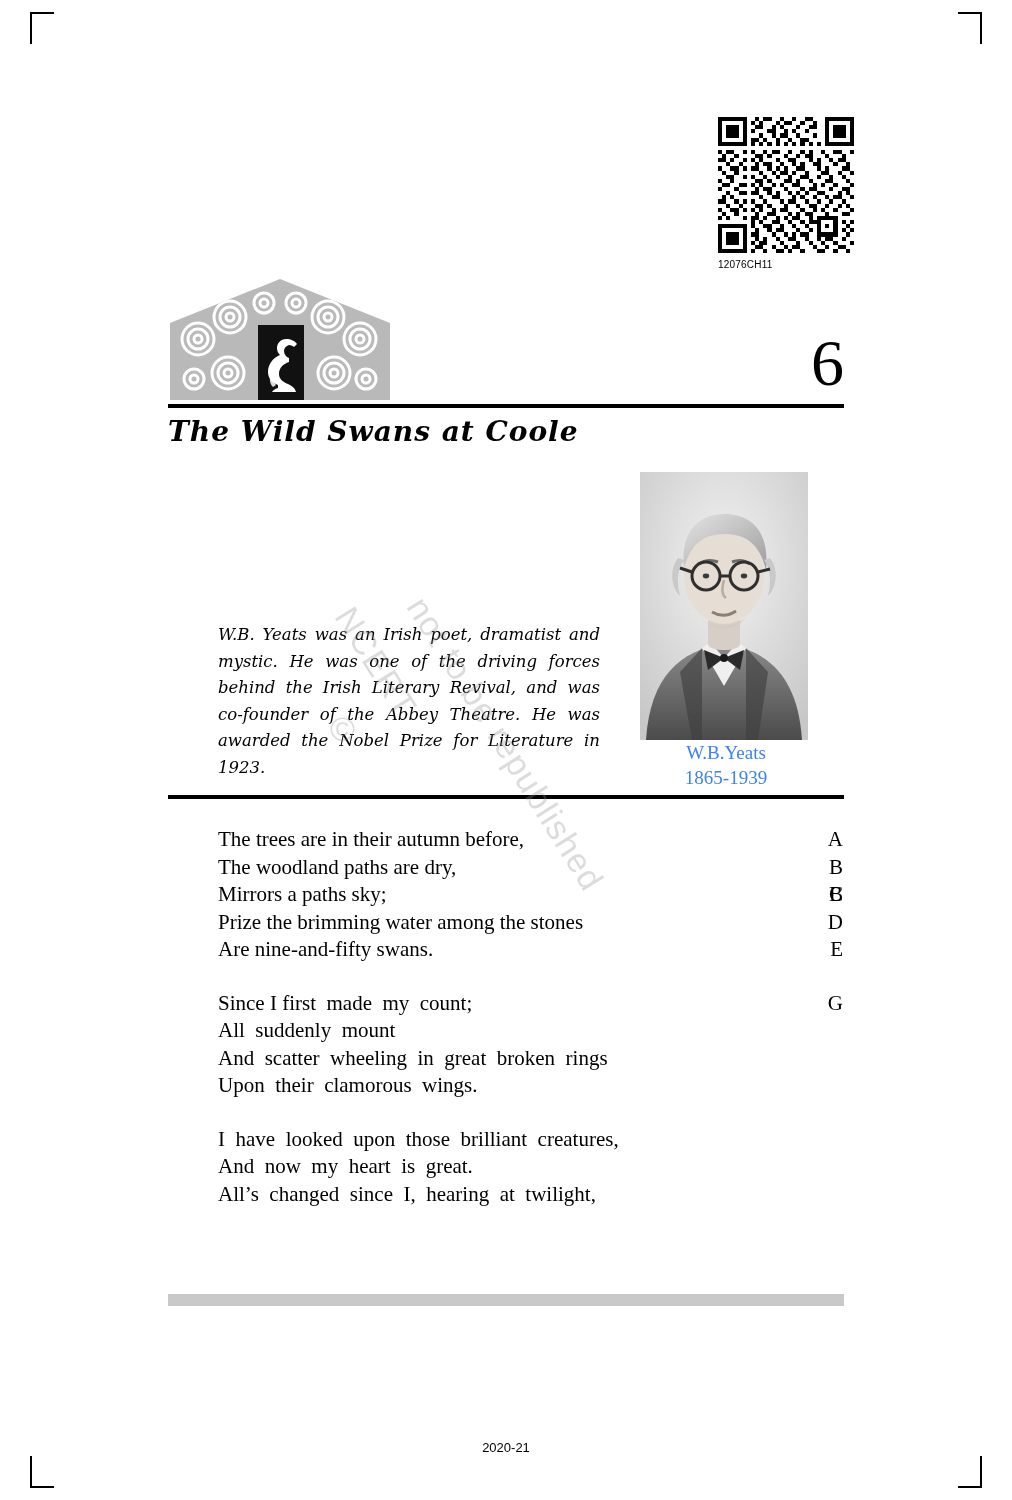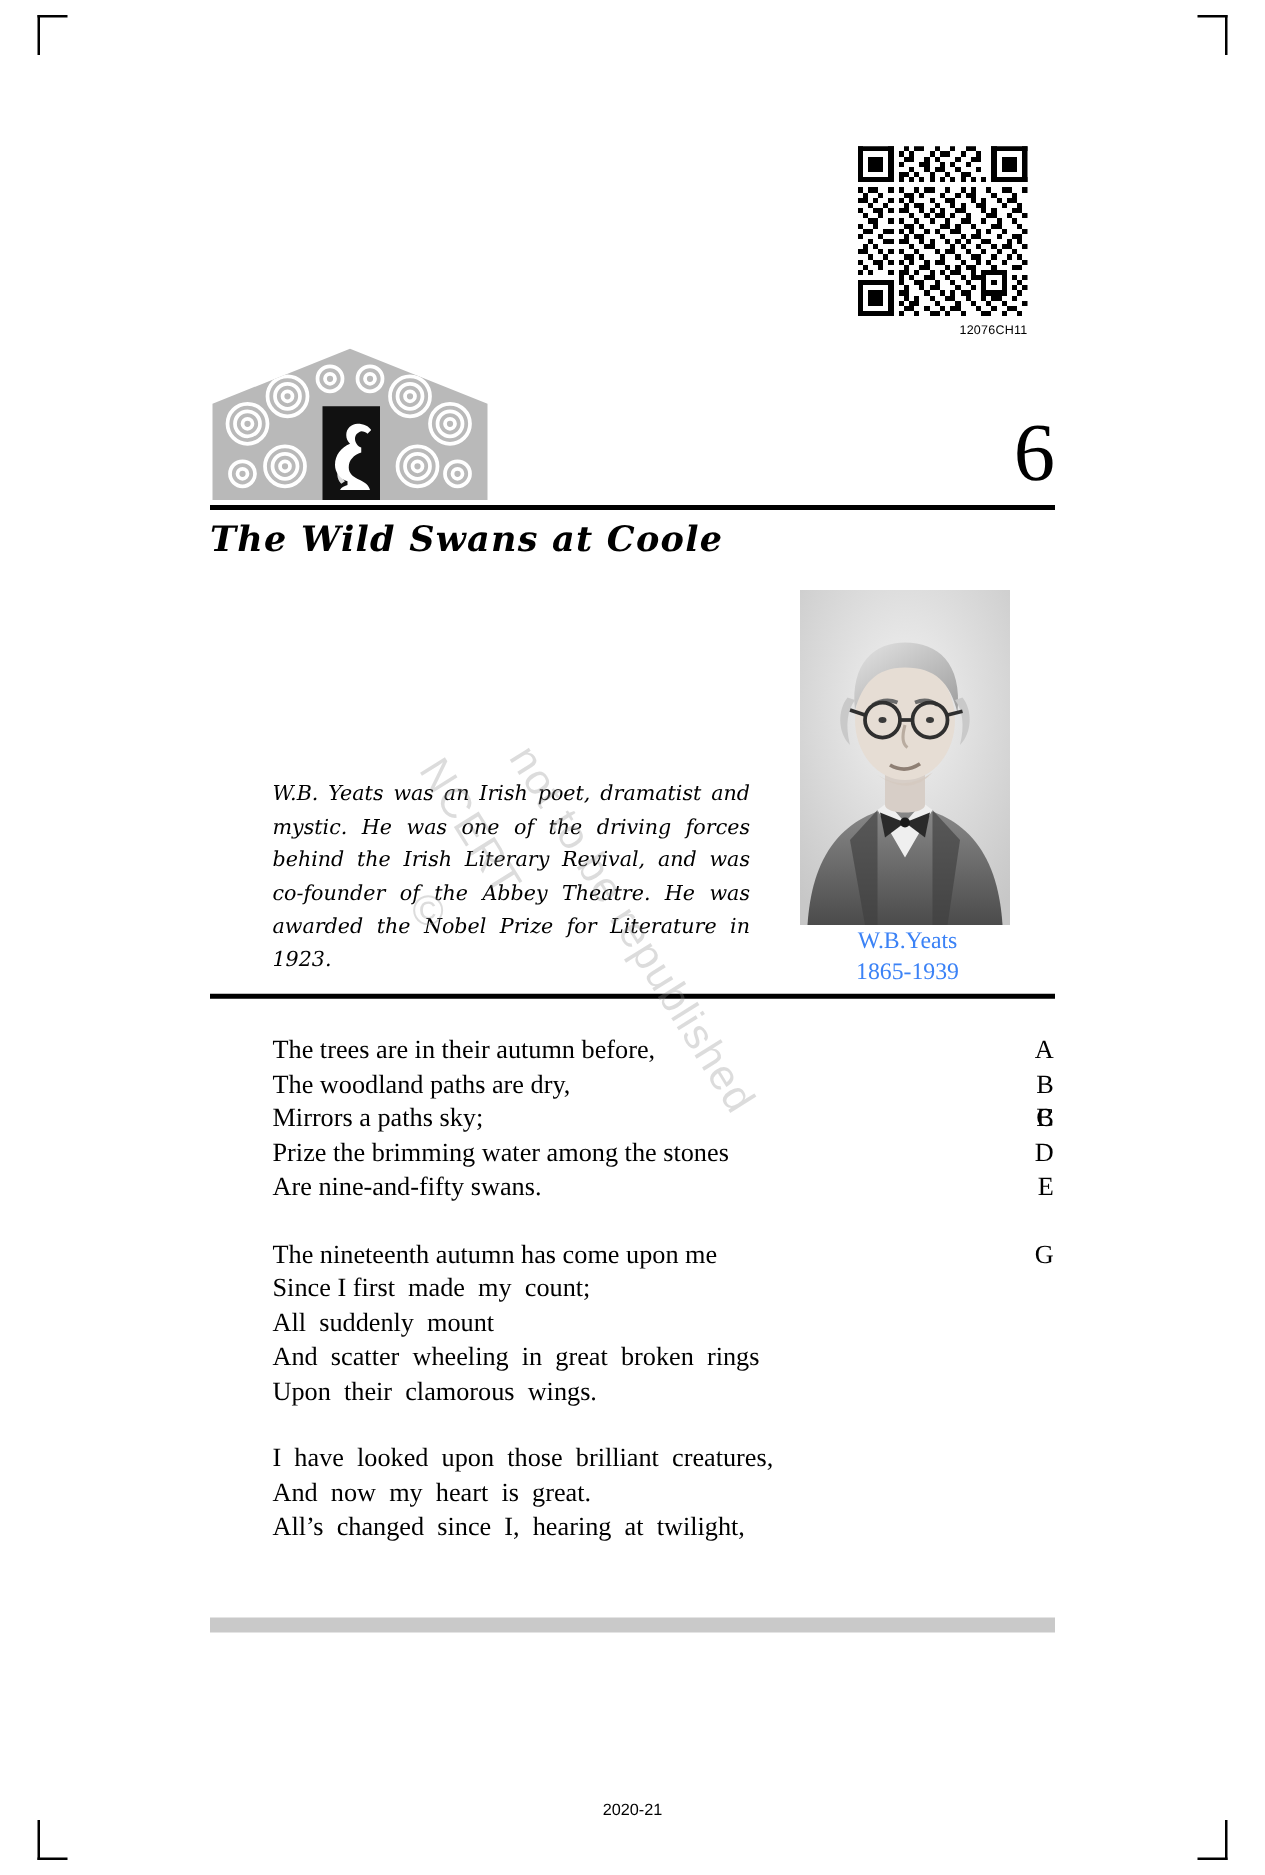--- a/index.html
+++ b/index.html
@@ -22,24 +22,24 @@
     background: transparent;
   }
   .crop.tl { left: 30px;  top: 12px;  width: 22px; height: 30px; border-left: 2px solid #000; border-top: 2px solid #000; }
   .crop.tr { right: 30px; top: 12px;  width: 22px; height: 30px; border-right: 2px solid #000; border-top: 2px solid #000; }
   .crop.bl { left: 30px;  bottom: 12px; width: 22px; height: 30px; border-left: 2px solid #000; border-bottom: 2px solid #000; }
   .crop.br { right: 30px; bottom: 12px; width: 22px; height: 30px; border-right: 2px solid #000; border-bottom: 2px solid #000; }
 
   
   .qr-wrap {
     position: absolute;
-    left: 686px;
+    left: 718px;
     top: 117px;
     width: 136px;
-    text-align: right;
+    text-align: left;
   }
   .qr {
     width: 136px;
     height: 136px;
     display: block;
   }
   .qr-code-label {
     margin-top: 6px;
     font-family: "Liberation Sans", sans-serif;
     font-size: 10px;
@@ -644,21 +644,21 @@
   <div class="poem" id="poem">
       <div class="stanza">
         <div class="line"><span>The trees are in their autumn before,</span><span class="rhyme">A</span></div>
         <div class="line"><span>The woodland paths are dry,</span><span class="rhyme">B</span></div>
         <div class="line"><span class="rhyme">C</span></div>
         <div class="line"><span>Mirrors a paths sky;</span><span class="rhyme">B</span></div>
         <div class="line"><span>Prize the brimming water among the stones</span><span class="rhyme">D</span></div>
         <div class="line"><span>Are nine-and-fifty swans.</span><span class="rhyme">E</span></div>
       </div>
       <div class="stanza">
-        <div class="line"><span>The nineteenth autumn has come upon me</span><span class="rhyme">G</span></div>
+        <div class="line"><span class="rhyme">G</span></div>
         <div class="line"><span>Since I first  made  my  count;</span></div>
         <div class="line"><span>All  suddenly  mount</span></div>
         <div class="line"><span>And  scatter  wheeling  in  great  broken  rings</span></div>
         <div class="line"><span>Upon  their  clamorous  wings.</span></div>
       </div>
       <div class="stanza">
         <div class="line"><span>I  have  looked  upon  those  brilliant  creatures,</span></div>
         <div class="line"><span>And  now  my  heart  is  great.</span></div>
         <div class="line"><span>All’s  changed  since  I,  hearing  at  twilight,</span></div>
       </div>

